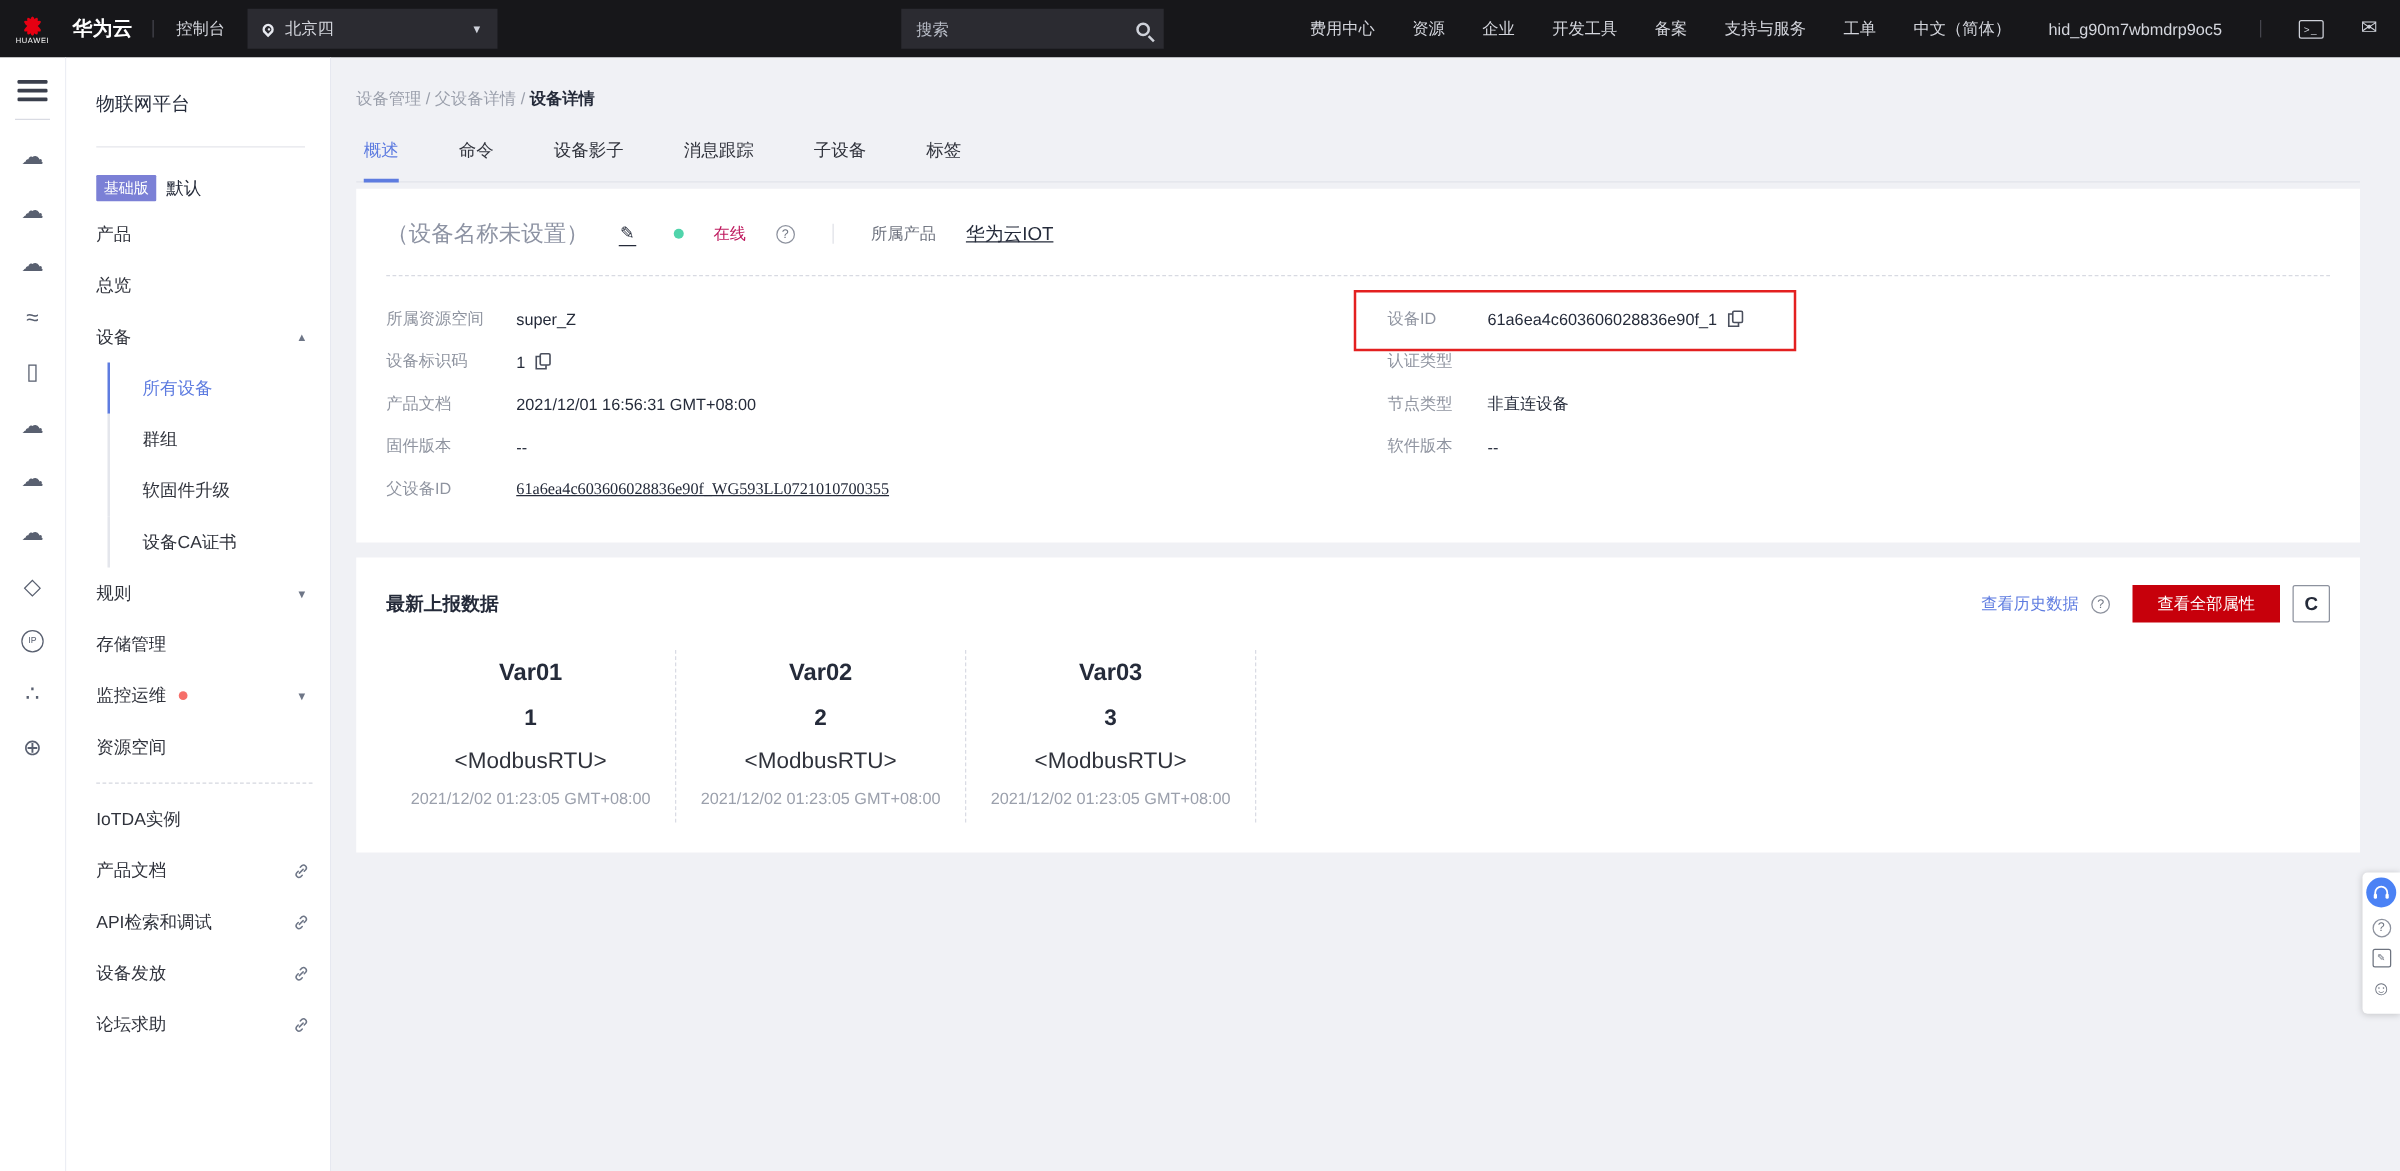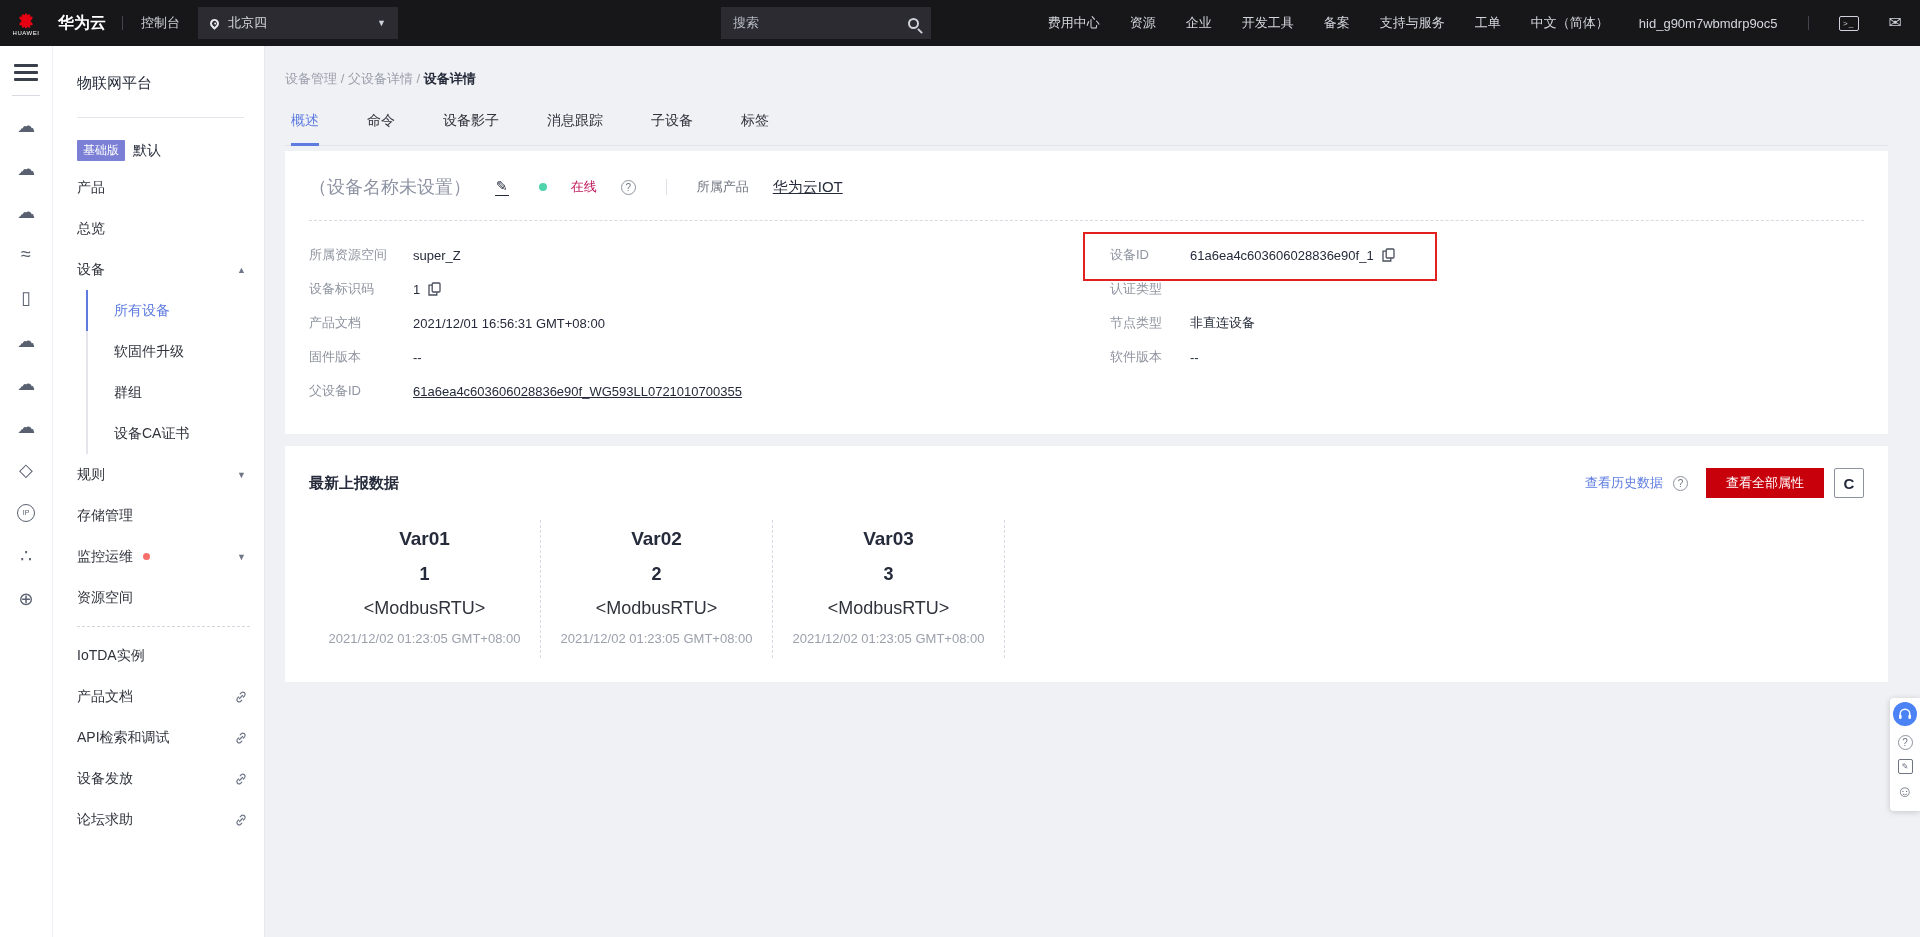--- a/index.html
+++ b/index.html
@@ -10,21 +10,21 @@
   .topbar { height:46px; background:#17171a; display:flex; align-items:center; color:#d4d6dd; font-size:13px; }
   .logo { display:flex; flex-direction:column; align-items:center; margin:0 10px 0 12px; line-height:1; }
   .logo .huawei-word { color:#fff; font-size:6px; letter-spacing:.5px; margin-top:1px; }
   .brand { color:#fff; font-size:16px; font-weight:bold; margin:0 16px 0 8px; }
   .v-sep { width:1px; height:14px; background:#45454d; }
   .console-link { margin:0 18px; color:#d4d6dd; cursor:pointer; }
   .region-box { display:flex; align-items:center; width:200px; height:32px; background:#2b2b31; padding:0 12px; gap:9px; cursor:pointer; }
   .region-box .caret { margin-left:auto; font-size:9px; color:#cfd2da; }
   .pin { width:9px; height:9px; border:2px solid #e8eaf0; border-radius:50% 50% 50% 0; transform:rotate(-45deg); position:relative; }
   .pin::after { content:''; position:absolute; left:1.5px; top:1.5px; width:2px; height:2px; border-radius:50%; background:#e8eaf0; }
-  .search-box { margin-left:323px; width:210px; height:32px; background:#2b2b31; display:flex; align-items:center; padding:0 12px;font-family:Liberation Mono, monospace; }
+  .search-box { margin-left:323px; width:210px; height:32px; background:#2b2b31; display:flex; align-items:center; padding:0 12px; }
   .search-box input { flex:1; background:transparent; border:none; outline:none; color:#e6e8ee; font-size:13px; font-family:inherit; }
   .search-box input::placeholder { color:#b9bdc7; }
   .search-glyph { width:11px; height:11px; border:2px solid #cfd2da; border-radius:50%; position:relative; flex:none; }
   .search-glyph::after { content:''; position:absolute; width:2px; height:6px; background:#cfd2da; left:9px; top:8px; transform:rotate(-45deg); }
   .topbar-menu { margin-left:auto; display:flex; align-items:center; gap:30px; padding-right:18px; }
   .topbar-menu .tm-item { cursor:pointer; white-space:nowrap; }
   .term-icon { width:20px; height:15px; border:1px solid #cfd2da; border-radius:2px; font-size:8px; color:#cfd2da; display:flex; align-items:center; justify-content:center; letter-spacing:1px; }
   .mail-icon { font-size:16px; color:#cfd2da; line-height:1; }
 
   .app { display:flex; height:891px; }
@@ -72,21 +72,21 @@
   .prod-link { font-size:15px; color:#252b3a; text-decoration:underline; cursor:pointer; }
   .dashed-div { border-top:1px dashed #d8dae2; margin-top:21px; }
 
   .fields { display:flex; margin-top:17px; }
   .col-left { width:801px; flex:none; }
   .col-right { flex:1; }
   .frow { display:flex; align-items:center; min-height:34px; font-size:13px; }
   .flabel { width:104px; color:#8f94a0; flex:none; }
   .col-right .flabel { width:80px; }
   .fvalue { color:#252b3a; display:flex; align-items:center; gap:8px; }
-  .fvalue.link { text-decoration:underline; cursor:pointer; }
+  .fvalue.link { text-decoration:underline; cursor:pointer;font-family:Liberation Serif, serif; }
   .copy-btn { display:flex; cursor:pointer; }
   .frow.highlight { position:relative; }
   .frow.highlight::before { content:''; position:absolute; left:-27px; top:-6px; width:350px; height:45px; border:2px solid #e32020; pointer-events:none; }
 
   .card2 { margin-top:12px; padding:22px 24px 24px; }
   .report-header { display:flex; align-items:center; }
   .report-title { font-size:15px; font-weight:bold; color:#252b3a; }
   .report-actions { margin-left:auto; display:flex; align-items:center; gap:10px; }
   .history-link { color:#5e7ce0; font-size:13px; cursor:pointer; }
   .btn-red { background:#c7000b; color:#fff; border:none; height:30px; padding:0 20px; font-size:13px; margin-left:8px; cursor:pointer; font-family:inherit; }
@@ -189,24 +189,24 @@
           <span>总览</span>
         </div>
       <div class="sb-item">
         <span>设备</span>
         <span class="caret">▲</span>
       </div>
       <div class="sb-sub active">
           <span>所有设备</span>
         </div>
       <div class="sb-sub">
+          <span>群组</span>
+        </div>
+      <div class="sb-sub">
           <span>软固件升级</span>
-        </div>
-      <div class="sb-sub">
-          <span>群组</span>
         </div>
       <div class="sb-sub">
           <span>设备CA证书</span>
         </div>
       <div class="sb-item">
         <span>规则</span>
         <span class="caret">▼</span>
       </div>
       <div class="sb-item">
           <span>存储管理</span>

